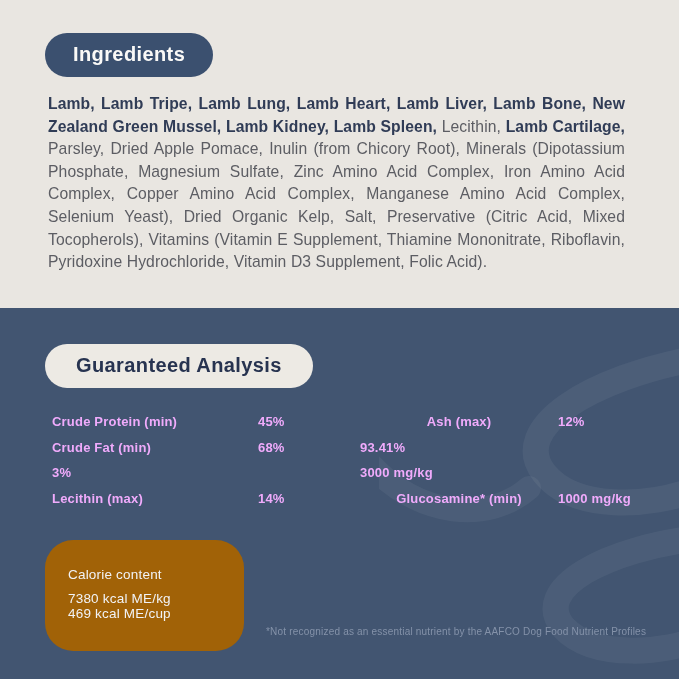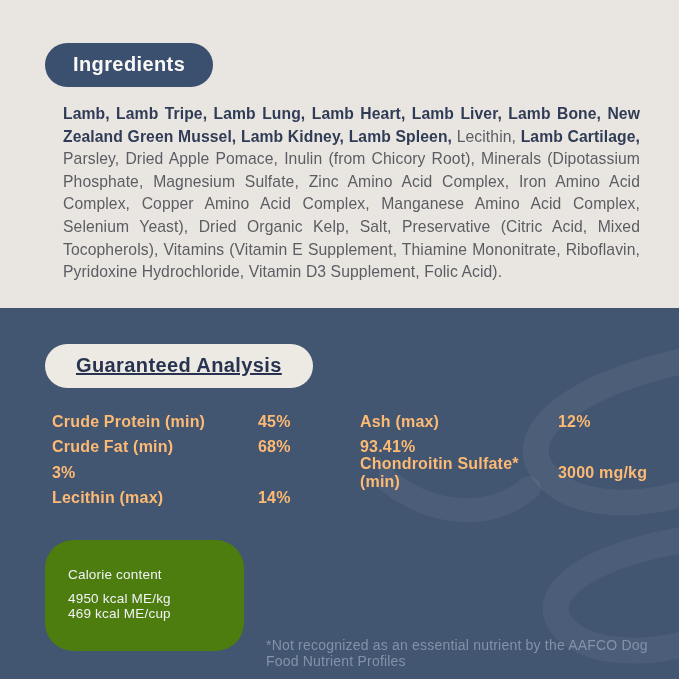--- a/index.html
+++ b/index.html
@@ -8,36 +8,36 @@
     width: 679px; height: 679px;
     font-family: "Liberation Sans", sans-serif;
     background: #e9e6e1;
   }
   .page { position: relative; width: 679px; height: 679px; overflow: hidden; }
 
   
   .top-section {
     width: 679px; height: 308px;
     background: #e9e6e1;
-    padding: 43px 50px 0 45px;
+    padding: 33px 50px 0 45px;
   }
   .pill {
     display: inline-block;
     border-radius: 24px;
     font-weight: bold;
     font-size: 20px;
     letter-spacing: 0.4px;
   }
   .pill-ingredients {
     background: #3b506f;
     color: #faf9f7;
     padding: 10px 28px 11px 28px;
   }
   .ingredients-text {
-    margin: 16px 0 0 18px;
+    margin: 16px 0 0 3px;
     width: 577px;
     text-align: justify;
     font-size: 15.7px;
     line-height: 22.6px;
     letter-spacing: 0.1px;
     color: #5c5d63;
   }
   .ingredients-text .bold-seg { font-weight: bold; color: #303c56; }
 
   
@@ -47,59 +47,58 @@
     background: #425571;
     padding: 36px 0 0 45px;
     overflow: hidden;
   }
   .swirl-decoration { position: absolute; right: 0; top: 40px; z-index: 1; }
   .pill-analysis {
     position: relative; z-index: 2;
     background: #edeae4;
     color: #273350;
     padding: 10px 31px 11px 31px;
-    text-decoration: underline;
   }
   .analysis-grid {
     position: relative; z-index: 2;
     display: flex;
     margin: 21px 0 0 7px;
   }
   .analysis-col { display: flex; flex-direction: column; }
   .analysis-row {
     display: flex;
     height: 25.5px;
     align-items: center;
     font-weight: bold;
-    font-size: 16px;
+    font-size: 13px;
     letter-spacing: 0.2px;
-    color: #fdba74;
+    color: #f0abfc;
   }
   .col-left { width: 308px; }
   .col-left .nutrient-label { width: 206px; }
-  .col-right .nutrient-label { width: 198px; }
+  .col-right .nutrient-label { width: 198px; text-align: center; }
 
   .calorie-box {
     position: absolute; z-index: 2;
     left: 45px; top: 232px;
     width: 199px; height: 111px;
-    background: #4d7c0f;
+    background: #a16207;
     border-radius: 28px;
     padding: 27px 0 0 23px;
     color: #f2f3f6;
     font-size: 13.5px;
     line-height: 15.5px;
     letter-spacing: 0.2px;
   }
   .calorie-kcal { margin-top: 8px; }
 
   .footnote {
     position: absolute; z-index: 2;
-    left: 266px; top: 329px;
-    font-size: 14px;
+    left: 266px; top: 318px;
+    font-size: 10px;
     letter-spacing: 0.2px;
     color: #8492a9;
   }
 </style>
 </head>
 <body>
 
 <div class="page">
 
   <div class="top-section">
@@ -141,28 +140,31 @@
       </div>
       <div class="analysis-col col-right">
         <div class="analysis-row">
           <span class="nutrient-label">Ash (max)</span>
           <span class="nutrient-value">12%</span>
         </div>
         <div class="analysis-row">
           <span class="nutrient-value">93.41%</span>
         </div>
         <div class="analysis-row">
-          <span class="nutrient-label">Chondroitin Sulfate* (min)</span>
           <span class="nutrient-value">3000 mg/kg</span>
+        </div>
+        <div class="analysis-row">
+          <span class="nutrient-label">Glucosamine* (min)</span>
+          <span class="nutrient-value">1000 mg/kg</span>
         </div>
       </div>
     </div>
 
     <div class="calorie-box">
       <div>Calorie content</div>
-      <div class="calorie-kcal">4950 kcal ME/kg</div>
+      <div class="calorie-kcal">7380 kcal ME/kg</div>
       <div>469 kcal ME/cup</div>
     </div>
 
     <div class="footnote">*Not recognized as an essential nutrient by the AAFCO Dog Food Nutrient Profiles</div>
   </div>
 
 </div>
 
 </body></html>

